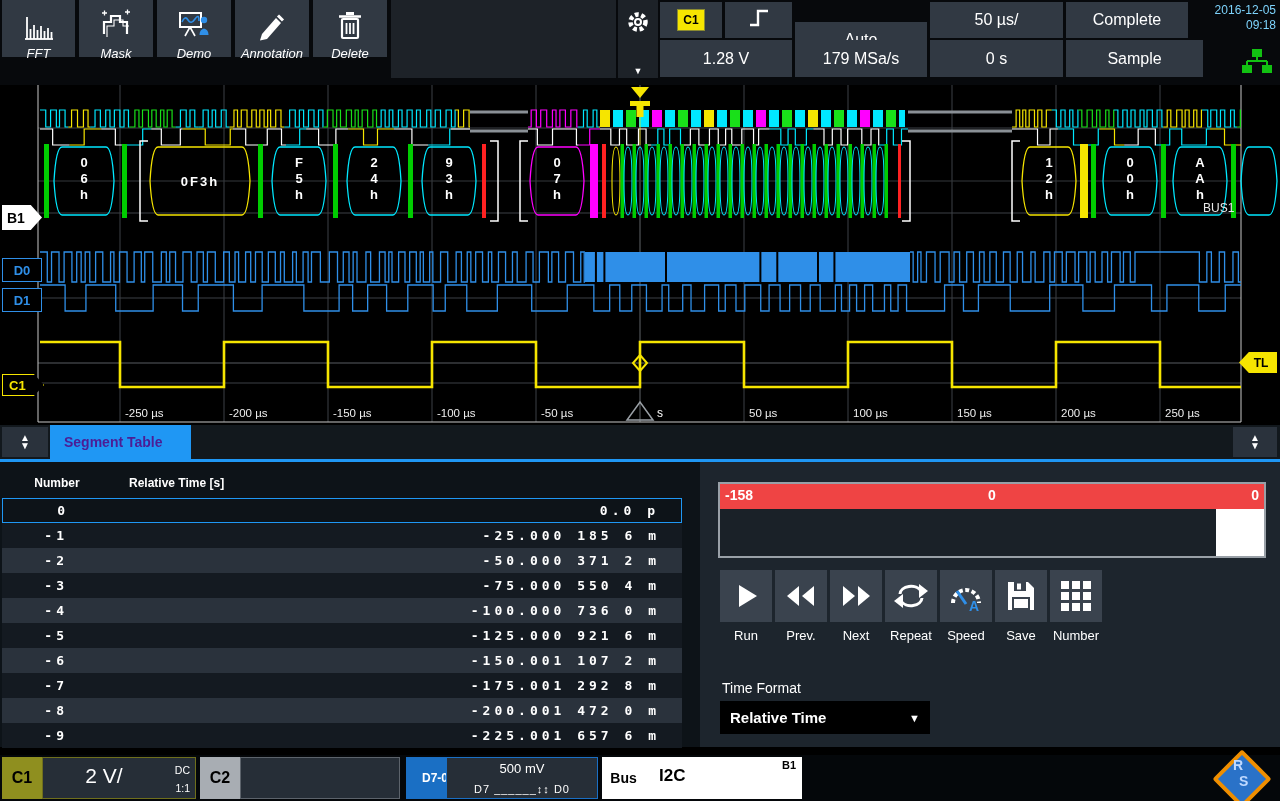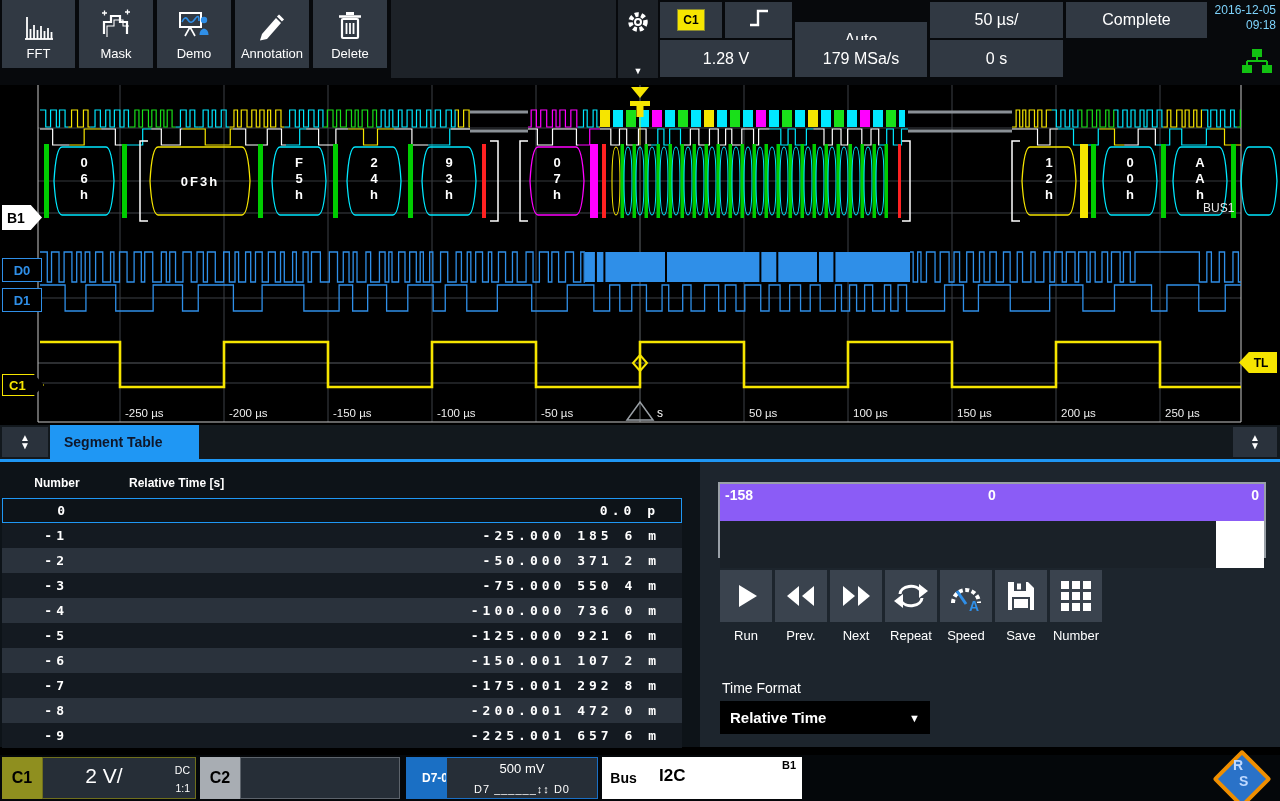--- a/index.html
+++ b/index.html
@@ -1,21 +1,21 @@
 <!DOCTYPE html>
 <html><head>
 <meta charset="utf-8">
 <style>
   html,body{margin:0;padding:0;background:#000;}
   body{width:1280px;height:801px;overflow:hidden;font-family:"Liberation Sans",sans-serif;-webkit-font-smoothing:antialiased;}
   .screen{position:relative;width:1280px;height:801px;background:#000;}
 
   
   .toolbar{position:absolute;left:0;top:0;width:1280px;height:85px;background:#07090c;}
-  .tbtn{position:absolute;top:0;height:68px;background:#313943;color:#fff;display:flex;flex-direction:column;align-items:center;justify-content:space-between;padding:8px 0 20px 0;box-sizing:border-box;cursor:default;}
+  .tbtn{position:absolute;top:0;height:57px;background:#313943;color:#fff;display:flex;flex-direction:column;align-items:center;justify-content:space-between;padding:8px 0 20px 0;box-sizing:border-box;cursor:default;font-style:italic;}
   .tbtn .lbl{font-size:13px;}
   .tb-fill{position:absolute;top:0;height:78px;background:#1d2228;}
   .gearcol{position:absolute;left:618px;top:0;width:40px;height:78px;background:#1d2228;display:flex;flex-direction:column;align-items:center;justify-content:space-between;padding:10px 0 2px 0;box-sizing:border-box;}
   .gearcol .chev{color:#fff;font-size:9px;}
   .cell{position:absolute;background:#313943;color:#fff;display:flex;align-items:center;justify-content:center;font-size:16px;}
   .cellr1{top:2px;height:36px;}
   .cellr2{top:40px;height:37px;}
   .c1badge{width:26px;height:20px;background:#f6e500;border:1px solid #8a8a30;color:#000;font-size:12px;font-weight:bold;display:flex;align-items:center;justify-content:center;}
   .dt{position:absolute;left:1204px;top:3px;width:72px;color:#7dd3fc;font-size:12px;text-align:right;line-height:15px;}
   .neticon{position:absolute;left:1242px;top:48px;}
@@ -25,37 +25,37 @@
   .chlabel{position:absolute;font-weight:bold;display:flex;align-items:center;}
   .b1lab{left:2px;top:120px;width:40px;height:25px;background:#fff;color:#000;font-size:14px;padding-left:5px;box-sizing:border-box;clip-path:polygon(0 0,72% 0,100% 50%,72% 100%,0 100%);}
   .dlab{left:2px;width:38px;height:22px;border:1px solid #2f8fe8;color:#2f8fe8;font-size:13px;justify-content:center;background:#000;}
   .c1lab{left:2px;top:289px;width:42px;height:22px;background:#000;border:1px solid #f6e500;color:#f6e500;font-size:13px;padding-left:6px;box-sizing:border-box;clip-path:polygon(0 0,76% 0,100% 50%,76% 100%,0 100%);}
   .tllab{right:3px;top:267px;width:32px;height:21px;background:#f6e500;color:#000;font-size:12px;justify-content:center;padding-left:6px;clip-path:polygon(0 50%,26% 0,100% 0,100% 100%,26% 100%);}
 
   
   .tabbar{position:absolute;left:0;top:425px;width:1280px;height:34px;background:#12181d;border-bottom:3px solid #1f97f4;box-sizing:content-box;}
   .sorter{position:absolute;top:2px;width:46px;height:30px;background:#2a323c;display:flex;flex-direction:column;align-items:center;justify-content:center;color:#fff;}
   .sorter span{font-size:10px;line-height:8px;}
-  .tab{position:absolute;left:50px;top:0;height:34px;background:#1f97f4;color:#0f172a;font-size:14px;font-weight:bold;display:flex;align-items:center;padding:0 36px 0 14px;}
+  .tab{position:absolute;left:50px;top:0;height:34px;background:#1f97f4;color:#4c1d95;font-size:14px;font-weight:bold;display:flex;align-items:center;padding:0 28px 0 14px;}
 
   
   .content{position:absolute;left:0;top:462px;width:1280px;height:285px;}
   .table-pane{position:absolute;left:0;top:0;width:700px;height:285px;background:#0d1318;}
   .thead{position:absolute;top:14px;color:#fff;font-size:12px;font-weight:bold;}
   .rows{position:absolute;left:0;top:36px;width:700px;}
   .srow{width:680px;margin-left:2px;height:25px;display:flex;align-items:center;box-sizing:border-box;font-family:"DejaVu Sans Mono",monospace;font-size:13px;font-weight:bold;color:#fff;letter-spacing:4px;}
   .srow.light{background:#2a323c;}
   .srow.dark{background:#141a21;}
   .srow.sel{background:#0d1318;border:1px solid #1f97f4;}
   .snum{width:66px;text-align:right;}
   .stime{flex:1;text-align:right;padding-right:22px;}
 
   .right-pane{position:absolute;left:700px;top:0;width:580px;height:285px;background:#1d252d;}
   .nav{position:absolute;left:18px;top:20px;width:548px;height:76px;border:2px solid #99a0a7;background:#10161b;box-sizing:border-box;}
-  .nav-top{position:relative;height:37px;background:#8b5cf6;color:#fff;font-size:14px;font-weight:bold;}
+  .nav-top{position:relative;height:25px;background:#ef4444;color:#fff;font-size:14px;font-weight:bold;}
   .nav-top .nl{position:absolute;left:5px;top:3px;}
   .nav-top .nc{position:absolute;left:0;right:0;top:3px;text-align:center;}
   .nav-top .nr{position:absolute;right:5px;top:3px;}
   .nav-track{position:relative;height:47px;background:#1a2128;}
   .nav-thumb{position:absolute;right:0;top:0;width:48px;height:47px;background:#fff;}
 
   .ctrl{position:absolute;left:20px;top:108px;display:flex;gap:3px;}
   .cbtn{width:52px;text-align:center;color:#fff;font-size:13px;}
   .cbtn .box{width:52px;height:52px;background:#3a434e;display:flex;align-items:center;justify-content:center;margin-bottom:6px;}
 
@@ -151,24 +151,25 @@
     <div class="cell cellr1" style="left:660px;width:62px;">
       <span class="c1badge">C1</span>
     </div>
     <div class="cell cellr1" style="left:725px;width:67px;">
       <span><svg width="28" height="28" viewBox="0 0 28 28">
             <path d="M5,21 H13 V7 H23" stroke="#fff" stroke-width="2.4" fill="none"></path>
           </svg></span>
     </div>
     <div class="cell cellr1" style="left:795px;width:132px;margin-top:20px;">Auto</div>
     <div class="cell cellr1" style="left:930px;width:133px;">50 µs/</div>
-    <div class="cell cellr1" style="left:1066px;width:141px;">Complete</div>
+    <div class="cell cellr1" style="left:1066px;width:122px;">Complete</div>
     <div class="cell cellr2" style="left:660px;width:132px;">1.28 V</div>
     <div class="cell cellr2" style="left:795px;width:132px;">179 MSa/s</div>
     <div class="cell cellr2" style="left:930px;width:133px;">0 s</div>
+    <div class="cell cellr2" style="left:1066px;width:137px;">Sample</div>
 
     <div class="dt">
       <div>2016-12-05</div>
       <div>09:18</div>
     </div>
     <span class="neticon"><svg width="30" height="26" viewBox="0 0 30 26">
           <rect x="10" y="1" width="10" height="8" fill="#12c112"></rect>
           <path d="M15,9 V13 M5,13 H25 M5,13 V17 M25,13 V17" stroke="#12c112" stroke-width="2" fill="none"></path>
           <rect x="0" y="17" width="10" height="8" fill="#12c112"></rect>
           <rect x="20" y="17" width="10" height="8" fill="#12c112"></rect>

